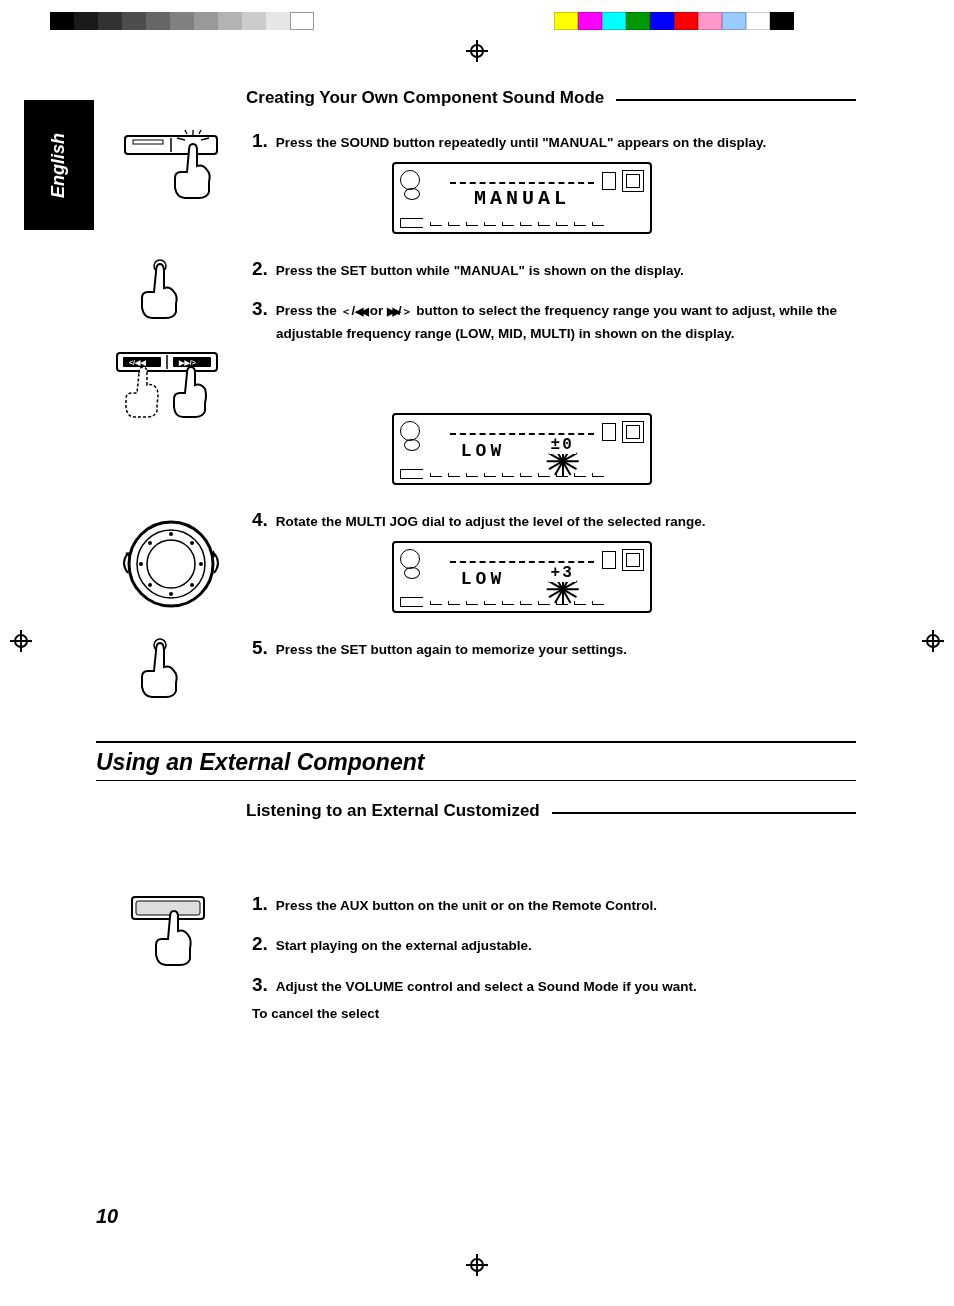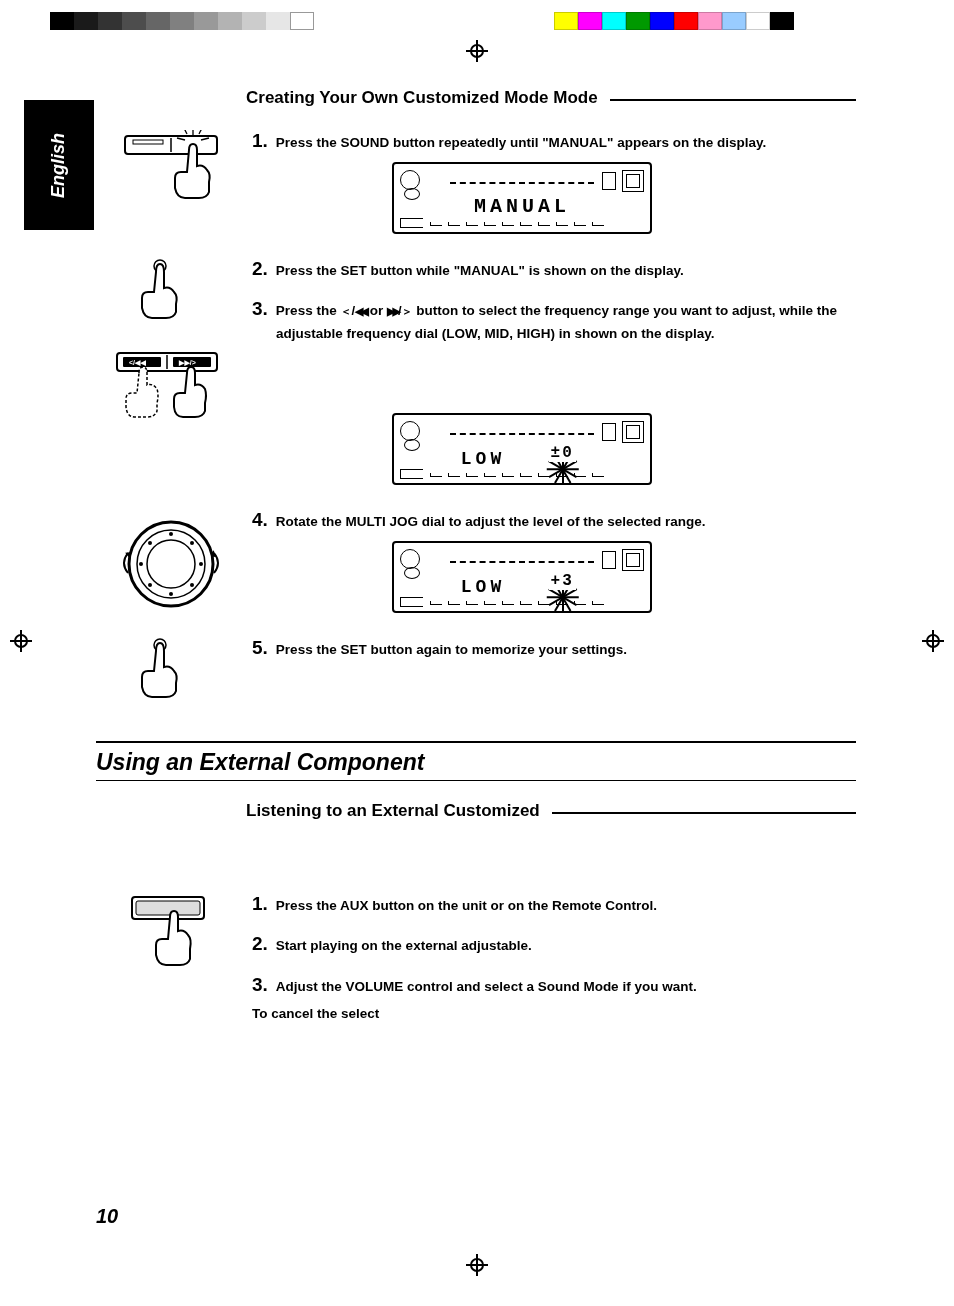--- a/index.html
+++ b/index.html
@@ -65,21 +65,21 @@
   .step-num { font-weight: bold; font-size: 19px; }
   .step-body { font-weight: bold; line-height: 1.35; display: inline; }
   .step-cont { font-weight: bold; font-size: 13.5px; line-height: 1.35; margin-left: 0; }
   .note { font-weight: bold; font-size: 13.5px; margin-top: 10px; }
 
   .display-frame {
     border: 2px solid #000; border-radius: 4px;
     width: 260px; height: 72px; margin: 10px 0 18px 140px;
     position: relative; background: #fff;
     display: flex; align-items: flex-end; justify-content: center;
-    padding-bottom: 10px;
+    padding-bottom: 18px;
     font-family: "Courier New", monospace;
     letter-spacing: 4px;
   }
   .display-frame .deco-l { position: absolute; left: 6px; top: 6px; width: 40px; height: 30px; }
   .display-frame .deco-l::before { content:""; position:absolute; left:0; top:0; width:18px; height:18px; border:1.5px solid #000; border-radius:50%; }
   .display-frame .deco-l::after  { content:""; position:absolute; left:4px; top:18px; width:14px; height:10px; border:1.5px solid #000; border-radius:50%; }
   .display-frame .deco-r { position: absolute; right: 6px; top: 6px; width: 22px; height: 22px; border:1.5px solid #000; }
   .display-frame .deco-r::after { content:""; position:absolute; inset:3px; border:1px solid #000; }
   .display-frame .deco-m { position:absolute; right:34px; top:8px; width:14px; height:18px; border:1.5px solid #000; }
   .display-frame .dash-top { position:absolute; left:56px; right:56px; top:18px; border-top:2px dashed #000; }
@@ -161,21 +161,21 @@
     <div class="ring"></div>
   </div>
 
 <div class="lang-tab">
   <span>English</span>
 </div>
 
 <div class="page">
 
   <div class="subhead-row">
-    <div class="subhead">Creating Your Own Customized Mode Mode</div>
+    <div class="subhead">Creating Your Own Component Sound Mode</div>
     <div class="subhead-rule"></div>
   </div>
 
   <div class="row">
     <div class="illus-col">
       <svg width="100" height="80">
         <rect x="4" y="6" width="92" height="18" rx="3" fill="#fff" stroke="#000" stroke-width="2"></rect>
         <line x1="50" y1="8" x2="50" y2="22" stroke="#000" stroke-width="1.5"></line>
         <rect x="12" y="10" width="30" height="4" fill="none" stroke="#000" stroke-width="1"></rect>
 
@@ -241,21 +241,21 @@
       <div class="step">
         <span class="step-num">3.</span>
         <span class="step-body">
           <span>Press the </span>
           <span class="arrow-btns"><span class="glyph-lt"></span>/<span class="glyph-prev"></span></span>
           <span> or </span>
           <span class="arrow-btns"><span class="glyph-next"></span>/<span class="glyph-gt"></span></span>
           <span> button to select the frequency range you want to adjust, while the</span>
         </span>
       </div>
-      <div class="step-cont" style="margin-left:24px">adjustable frequency dial (LOW, MID, HIGH) in shown on the display.</div>
+      <div class="step-cont" style="margin-left:24px">adjustable frequency range (LOW, MID, MULTI) in shown on the display.</div>
     </div>
   </div>
 
   <div class="row">
     <div class="illus-col">
       <svg width="120" height="90">
         <rect x="6" y="4" width="100" height="18" rx="3" fill="#fff" stroke="#000" stroke-width="2"></rect>
         <line x1="56" y1="6" x2="56" y2="20" stroke="#000" stroke-width="1.5"></line>
         <rect x="12" y="8" width="38" height="10" rx="1" fill="#000"></rect>
         <text x="18" y="16" fill="#fff" font-size="7" font-weight="bold">&lt;/◀◀</text>

